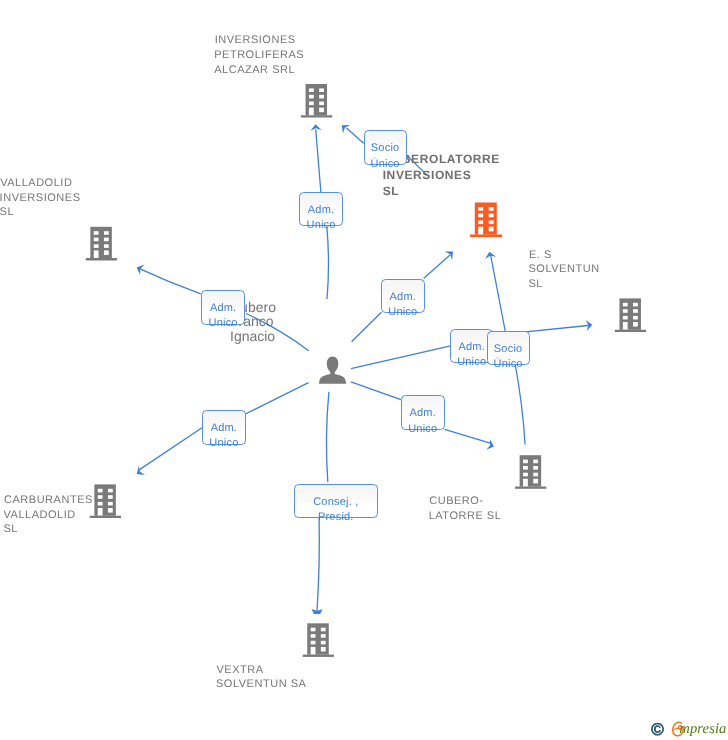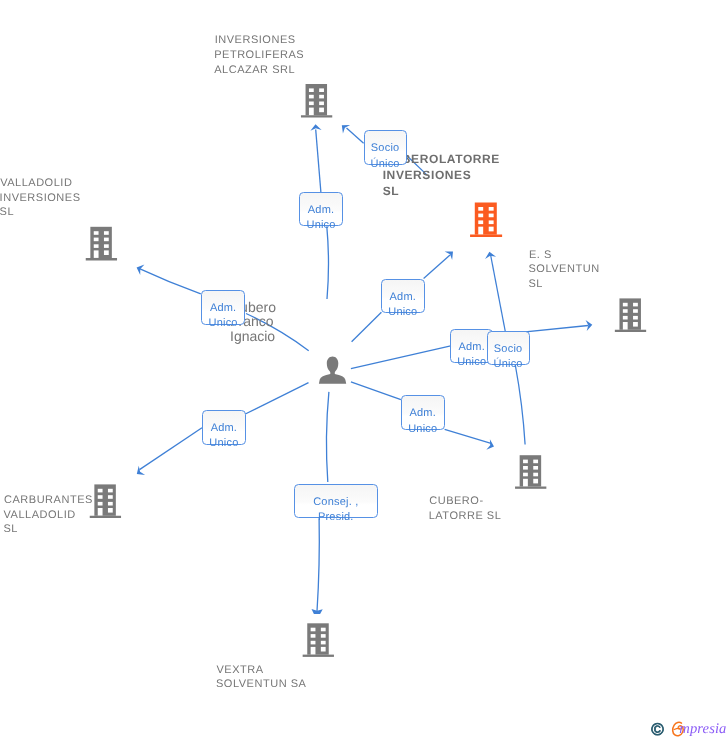--- a/index.html
+++ b/index.html
@@ -10,21 +10,21 @@
   svg.layer{position:absolute;left:0;top:0;width:728px;height:740px;}
   .node-label{position:absolute;color:#767676;font-size:11px;line-height:14.65px;
               white-space:pre;letter-spacing:.52px;text-indent:.52px;}
   .node-label.hl{color:#6e6e6e;font-size:12px;font-weight:bold;line-height:16px;letter-spacing:.6px;text-indent:.6px;}
   .person-label{position:absolute;text-align:left;color:#767676;font-size:14px;line-height:14.2px;white-space:pre;}
   .rel{position:absolute;box-sizing:border-box;border:1.2px solid #5691e5;border-radius:4.5px;
        background:linear-gradient(#f5f5f5 0%,#fbfbfb 52%,#ffffff 62%,#ffffff 100%);color:#3f80d6;font-size:11px;line-height:15.2px;text-align:center;
        white-space:pre;letter-spacing:.2px;padding-top:10px;}
   #brand{position:absolute;left:651px;top:716.5px;white-space:nowrap;width:80px;height:26px;}
   #brand svg{position:absolute;left:0;top:0;}
-  #brandtxt{position:absolute;left:28.3px;top:4.4px;color:#8b5cf6;font-size:14.6px;
+  #brandtxt{position:absolute;left:28.3px;top:4.4px;color:#4d7c0f;font-size:14.6px;
             font-family:"Liberation Serif",serif;font-style:italic;letter-spacing:.1px;}
 </style>
 </head>
 <body>
 
 <div id="stage">
 
   <svg class="layer" id="edges" viewBox="0 0 728 740" xmlns="http://www.w3.org/2000/svg">
     <g>
       <path fill="none" stroke="#3f80d6" stroke-width="1.3" d="M320.9 192.2 L315.7 129.5"></path>

